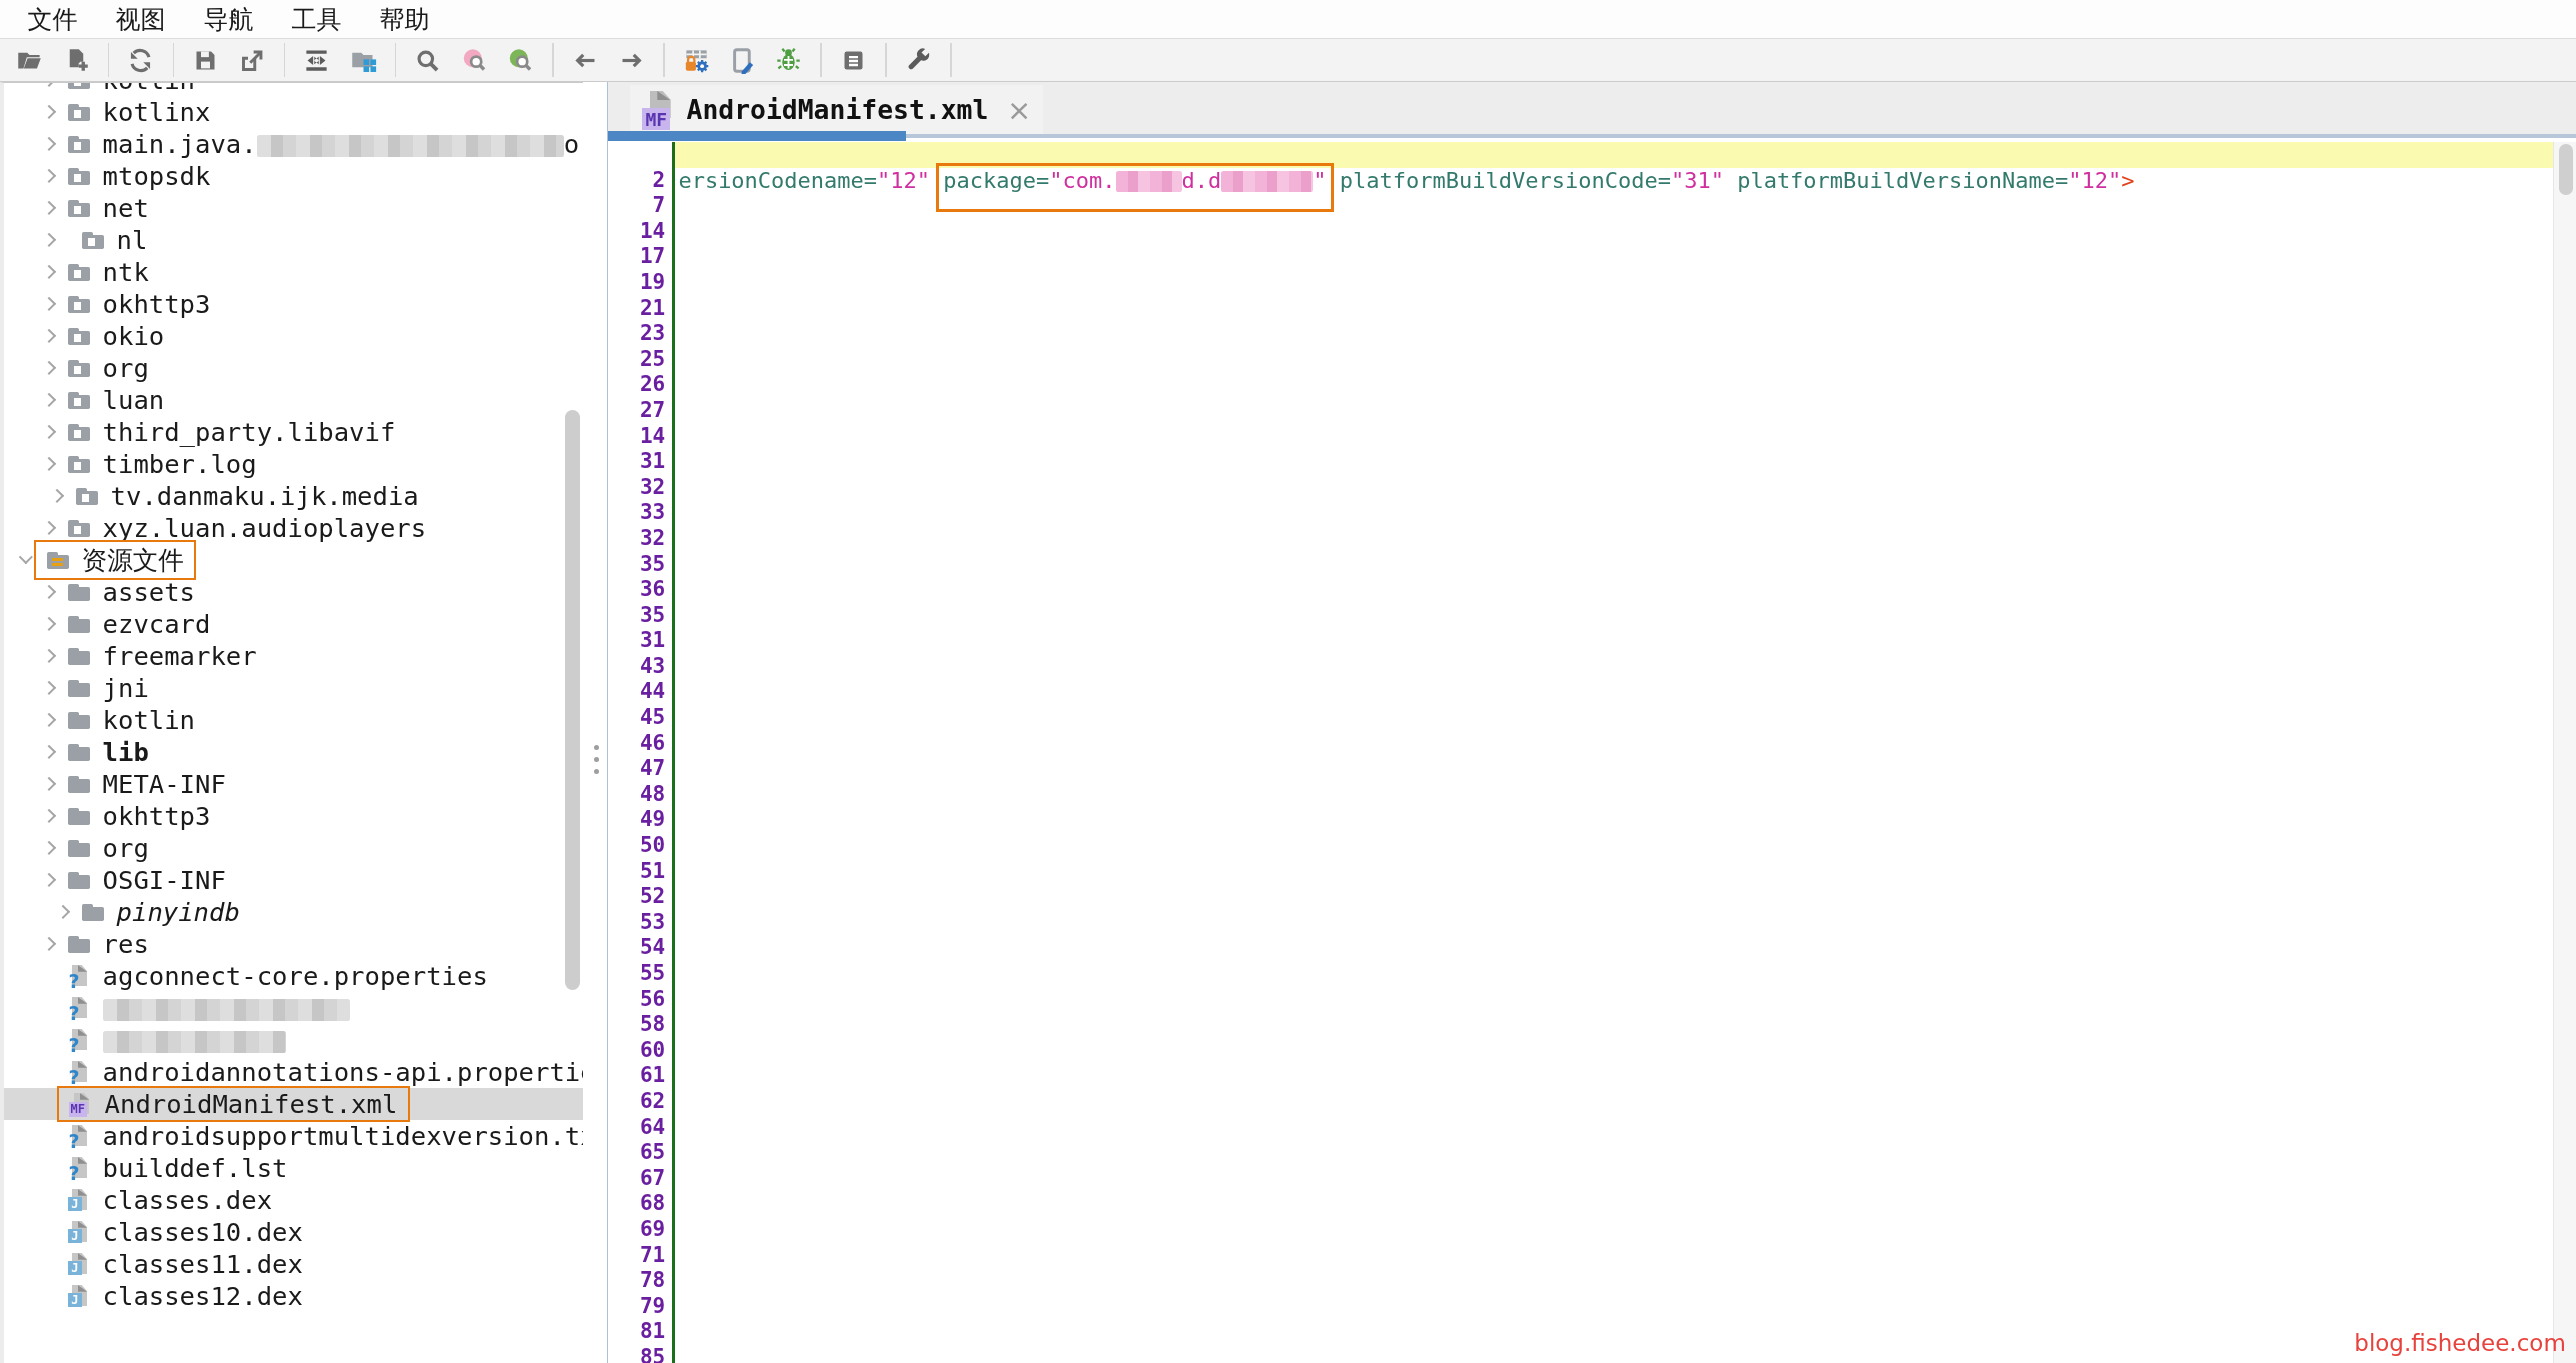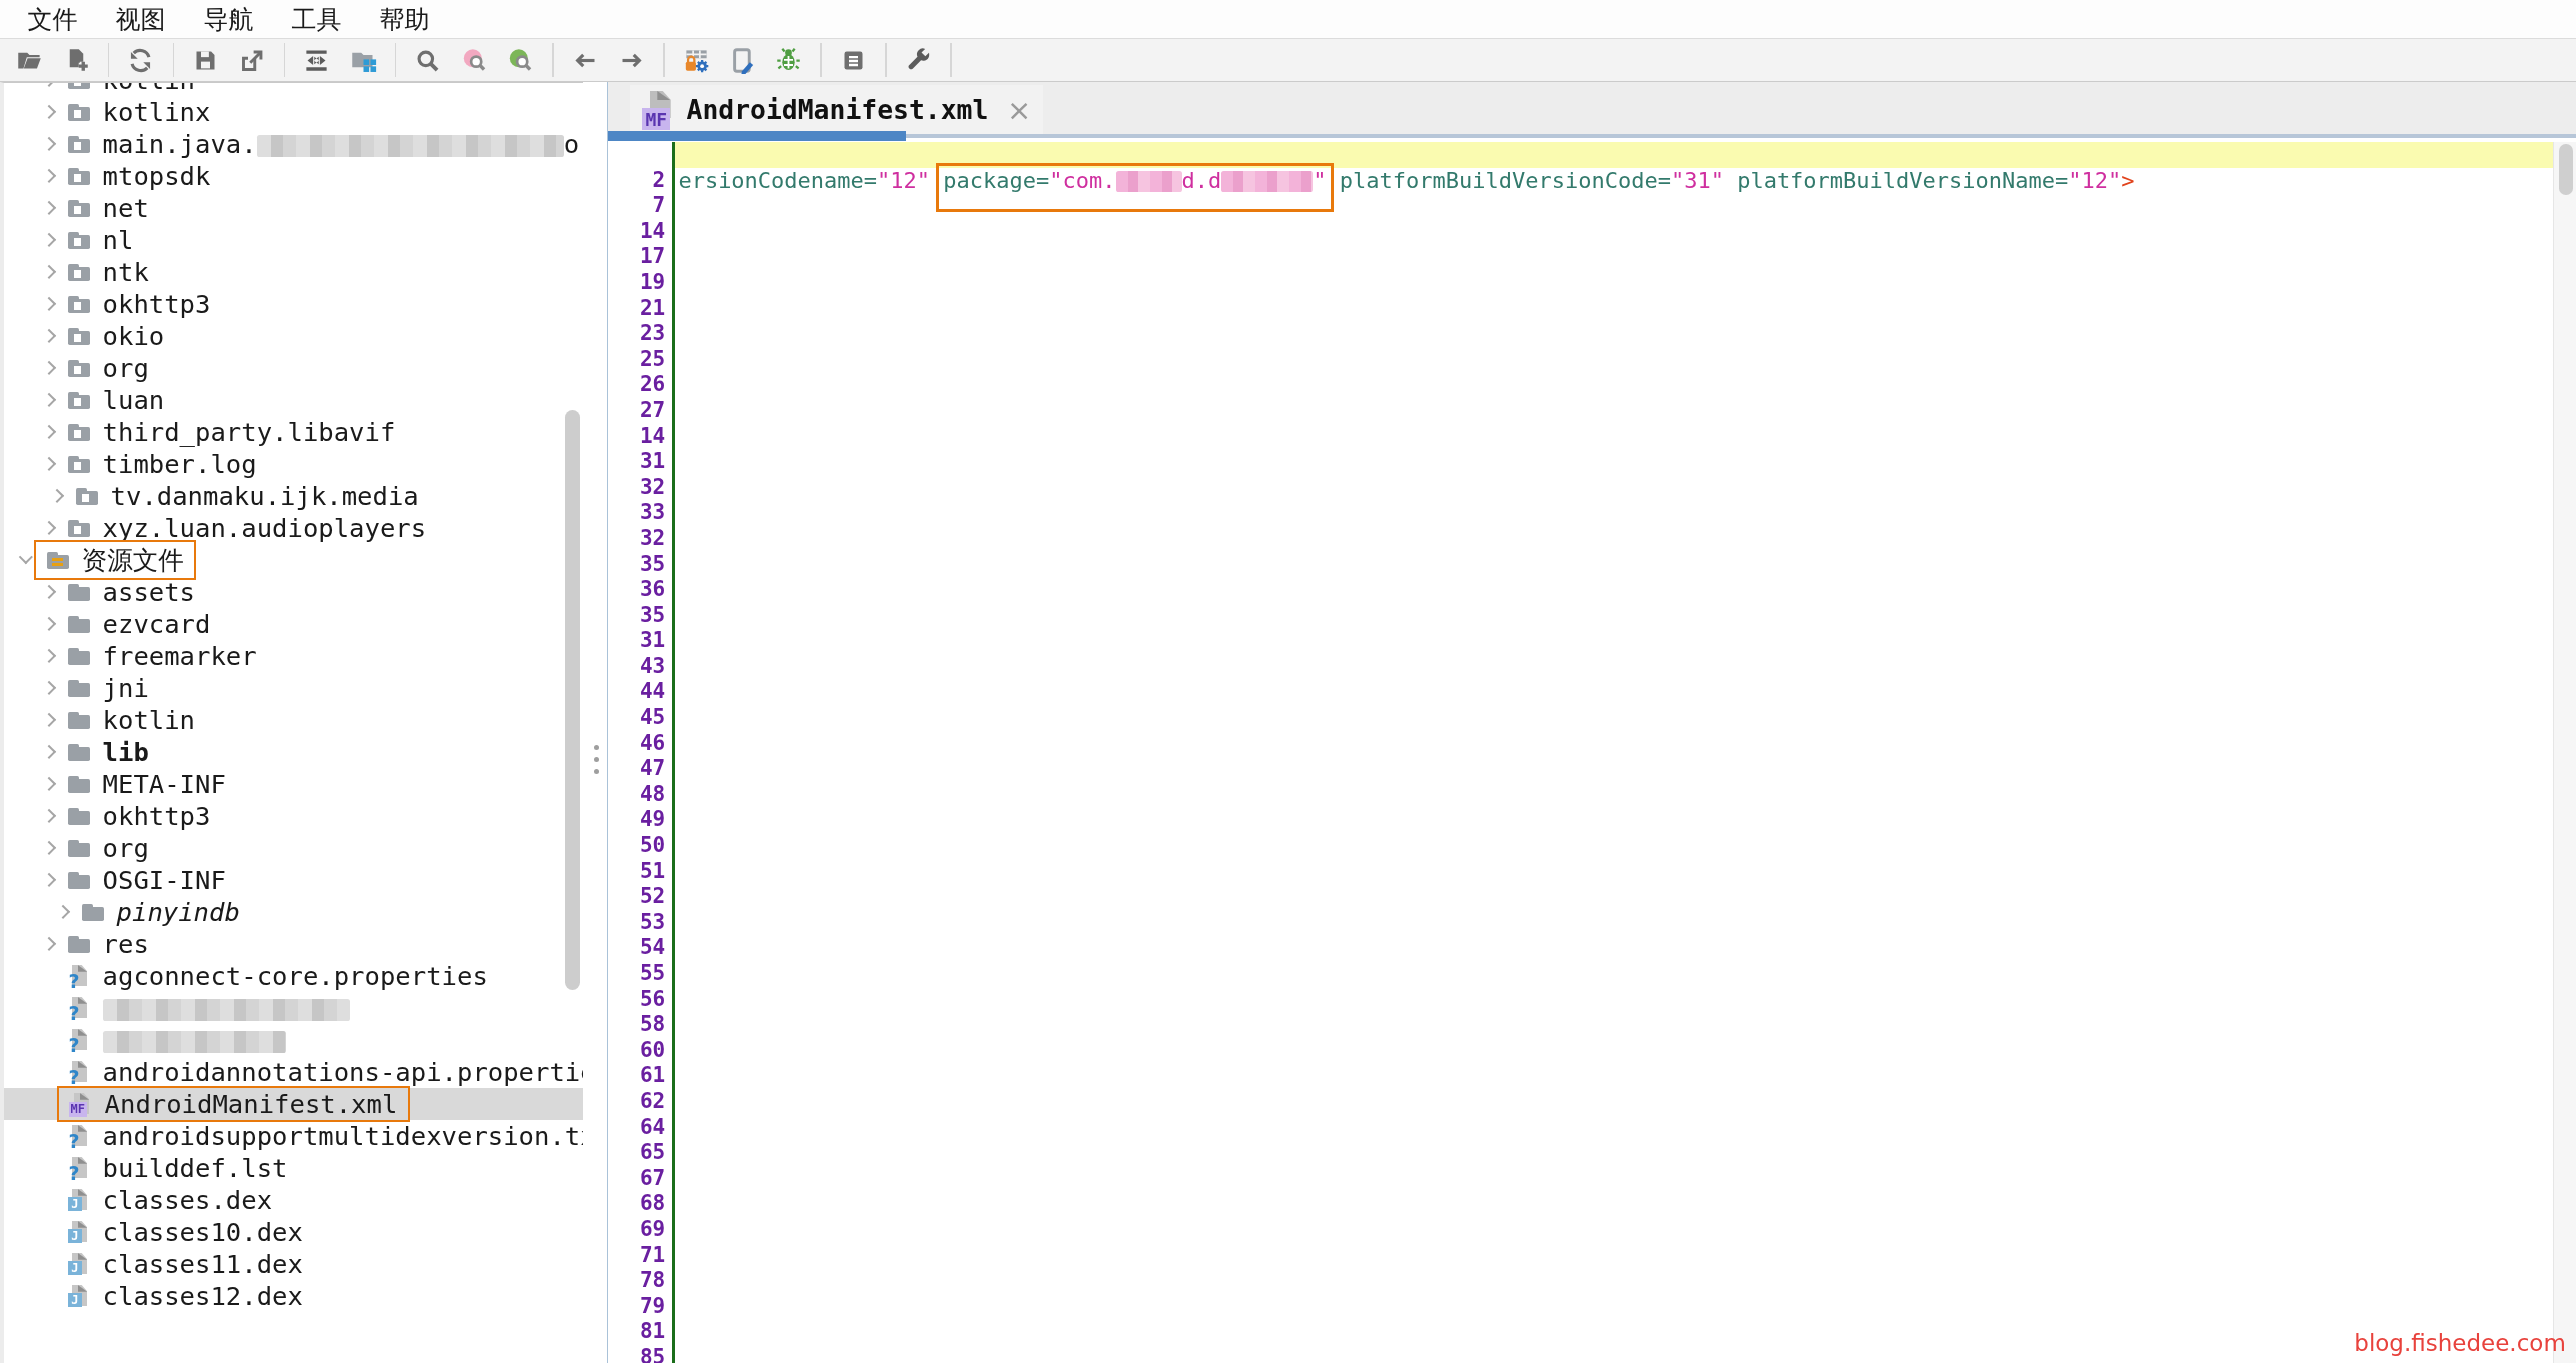--- a/index.html
+++ b/index.html
@@ -289,21 +289,21 @@
   </div>
         <div class="trow" style="padding-left: 34px;">
     <span class="chev"></span>
     <span class="rowbody">
       <span class="ticon f pkg">
               <span class="deco"></span>
             </span>
       <span class="treelbl">net</span>
     </span>
   </div>
-        <div class="trow" style="padding-left: 34px;">
+        <div class="trow" style="padding-left: 34px; gap: 14px;">
     <span class="chev"></span>
     <span class="rowbody">
       <span class="ticon f pkg">
               <span class="deco"></span>
             </span>
       <span class="treelbl">nl</span>
     </span>
   </div>
         <div class="trow" style="padding-left: 34px;">
     <span class="chev"></span>

